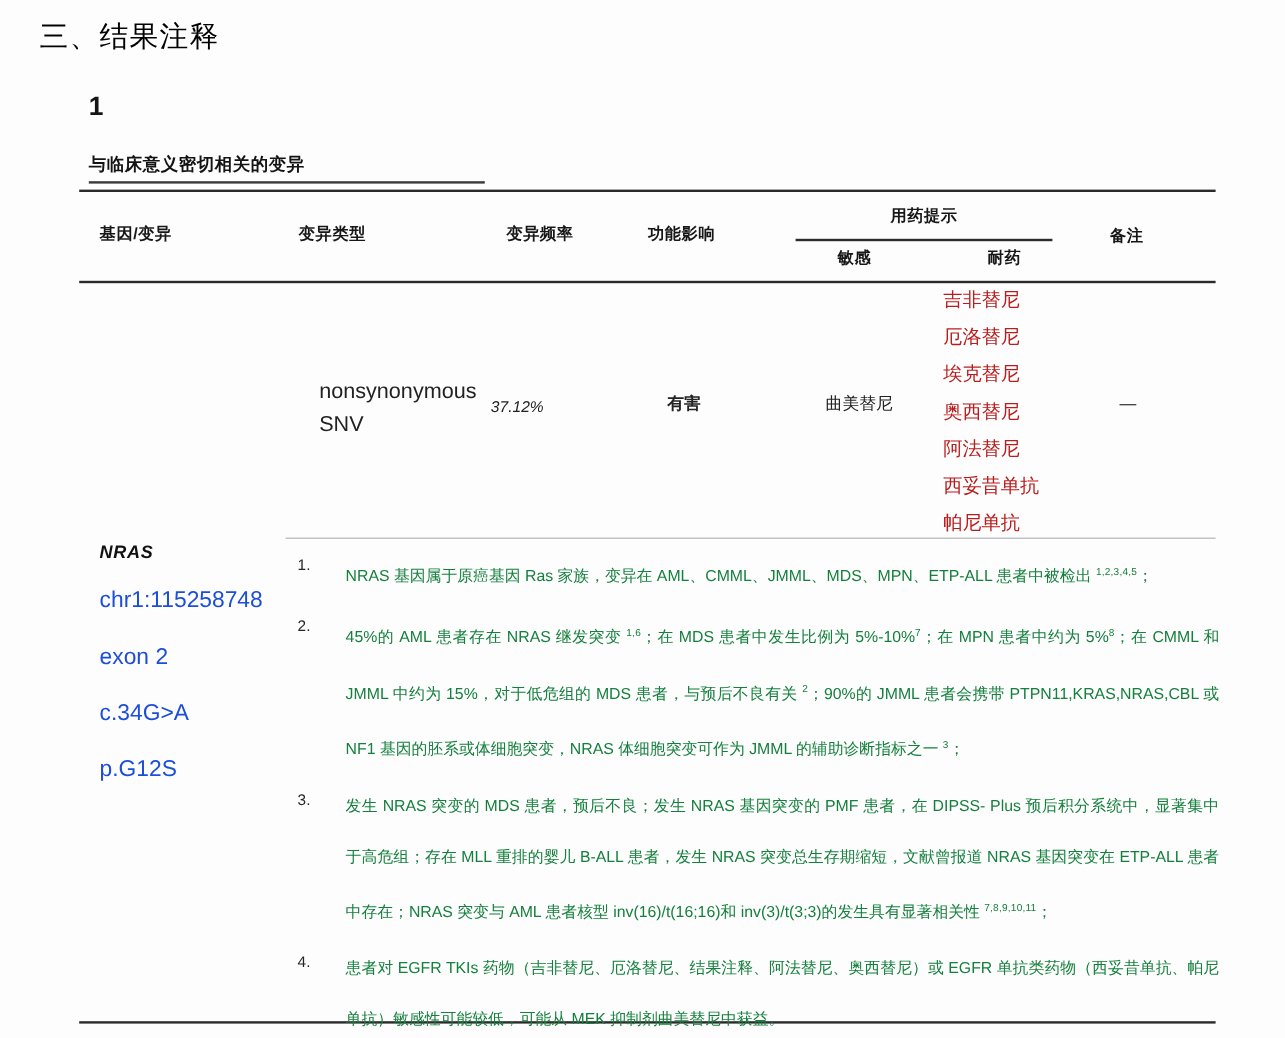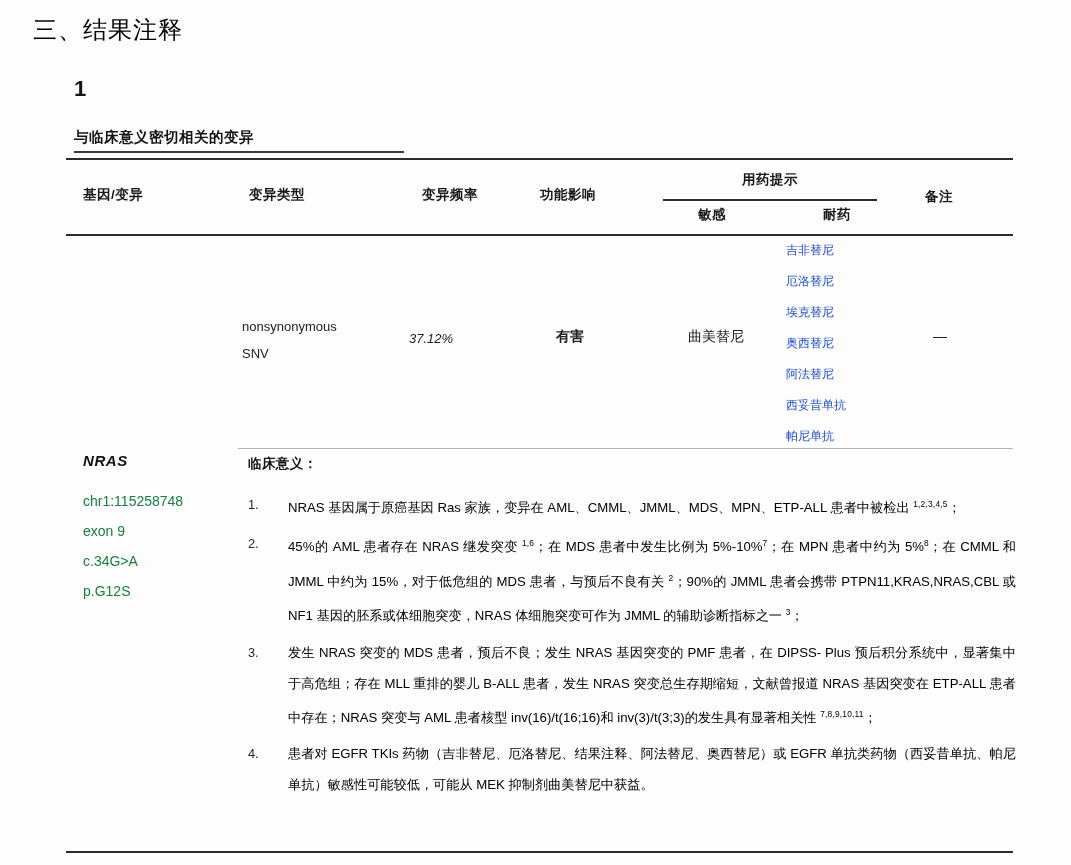--- a/index.html
+++ b/index.html
@@ -118,64 +118,65 @@
   .th-remark    { left: 925px; top: 188px; }
 
   
   .cell {
     position: absolute;
     font-size: 13px;
     color: #222;
     white-space: nowrap;
   }
   .cell-type {
-    left: 242px;
+    left: 266px;
     top: 313px;
     line-height: 27px;
-    font-size: 13px;
+    font-size: 18px;
   }
   .cell-freq  { left: 409px; top: 331px; font-size: 13px; font-style: italic; }
   .cell-func  { left: 556px; top: 328px; font-size: 14px; font-weight: bold; }
   .cell-sens  { left: 688px; top: 328px; font-size: 14px; }
   .cell-remark{ left: 933px; top: 328px; font-size: 14px; }
 
   .drug-resistant {
     position: absolute;
     left: 786px;
     top: 235px;
     width: 120px;
     text-align: left;
   }
   .drug-resistant .drug-item {
-    font-size: 12px;
-    color: #1d4ed8;
+    font-size: 16px;
+    color: #b91c1c;
     line-height: 31px;
     white-space: nowrap;
   }
 
   
   .gene-block {
     position: absolute;
     left: 83px;
     top: 452px;
     width: 150px;
   }
   .gene-name {
     font-size: 15px;
     font-weight: bold;
     font-style: italic;
     color: #111;
     letter-spacing: .6px;
     margin-bottom: 17px;
   }
   .gene-meta {
-    font-size: 14px;
-    color: #15803d;
+    font-size: 19px;
+    color: #1d4ed8;
     line-height: 30px;
     white-space: nowrap;
+    margin-top: 17px;
   }
 
   
   .notes {
     position: absolute;
     left: 248px;
     top: 455px;
     width: 768px;
   }
   .notes-title {
@@ -192,22 +193,22 @@
   .note-num {
     width: 40px;
     flex: 0 0 40px;
     font-size: 12.8px;
     color: #262626;
     line-height: 31px;
   }
   .note-text {
     flex: 1;
     font-size: 13.2px;
-    color: #000000;
-    line-height: 31px;
+    color: #15803d;
+    line-height: 42px;
     text-align: justify;
   }
   .note-text sup {
     font-size: 8.4px;
     vertical-align: super;
     letter-spacing: .2px;
   }
 </style>
 </head>
 <body>
@@ -249,27 +250,26 @@
       <div class="drug-item">埃克替尼</div>
       <div class="drug-item">奥西替尼</div>
       <div class="drug-item">阿法替尼</div>
       <div class="drug-item">西妥昔单抗</div>
       <div class="drug-item">帕尼单抗</div>
     </div>
 
   <div class="gene-block">
     <div class="gene-name">NRAS</div>
     <div class="gene-meta">chr1:115258748</div>
-    <div class="gene-meta">exon 9</div>
+    <div class="gene-meta">exon 2</div>
     <div class="gene-meta">c.34G&gt;A</div>
     <div class="gene-meta">p.G12S</div>
   </div>
 
   <div class="notes">
-    <div class="notes-title">临床意义：</div>
     <div id="notes-list">
         <div class="note-row">
           <div class="note-num">1.</div>
           <div class="note-text">NRAS 基因属于原癌基因 Ras 家族，变异在 AML、CMML、JMML、MDS、MPN、ETP-ALL 患者中被检出 <sup>1,2,3,4,5</sup>；</div>
         </div>
         <div class="note-row">
           <div class="note-num">2.</div>
           <div class="note-text">45%的 AML 患者存在 NRAS 继发突变 <sup>1,6</sup>；在 MDS 患者中发生比例为 5%-10%<sup>7</sup>；在 MPN 患者中约为 5%<sup>8</sup>；在 CMML 和 JMML 中约为 15%，对于低危组的 MDS 患者，与预后不良有关 <sup>2</sup>；90%的 JMML 患者会携带 PTPN11,KRAS,NRAS,CBL 或 NF1 基因的胚系或体细胞突变，NRAS 体细胞突变可作为 JMML 的辅助诊断指标之一 <sup>3</sup>；</div>
         </div>
         <div class="note-row">

